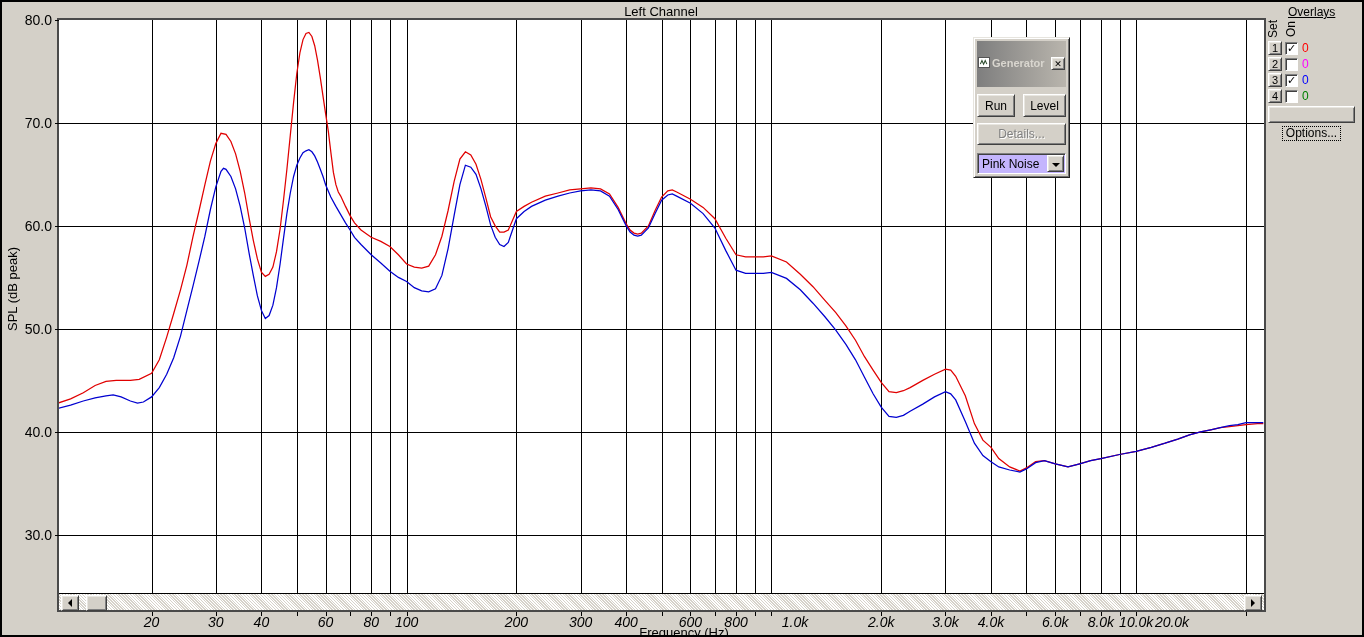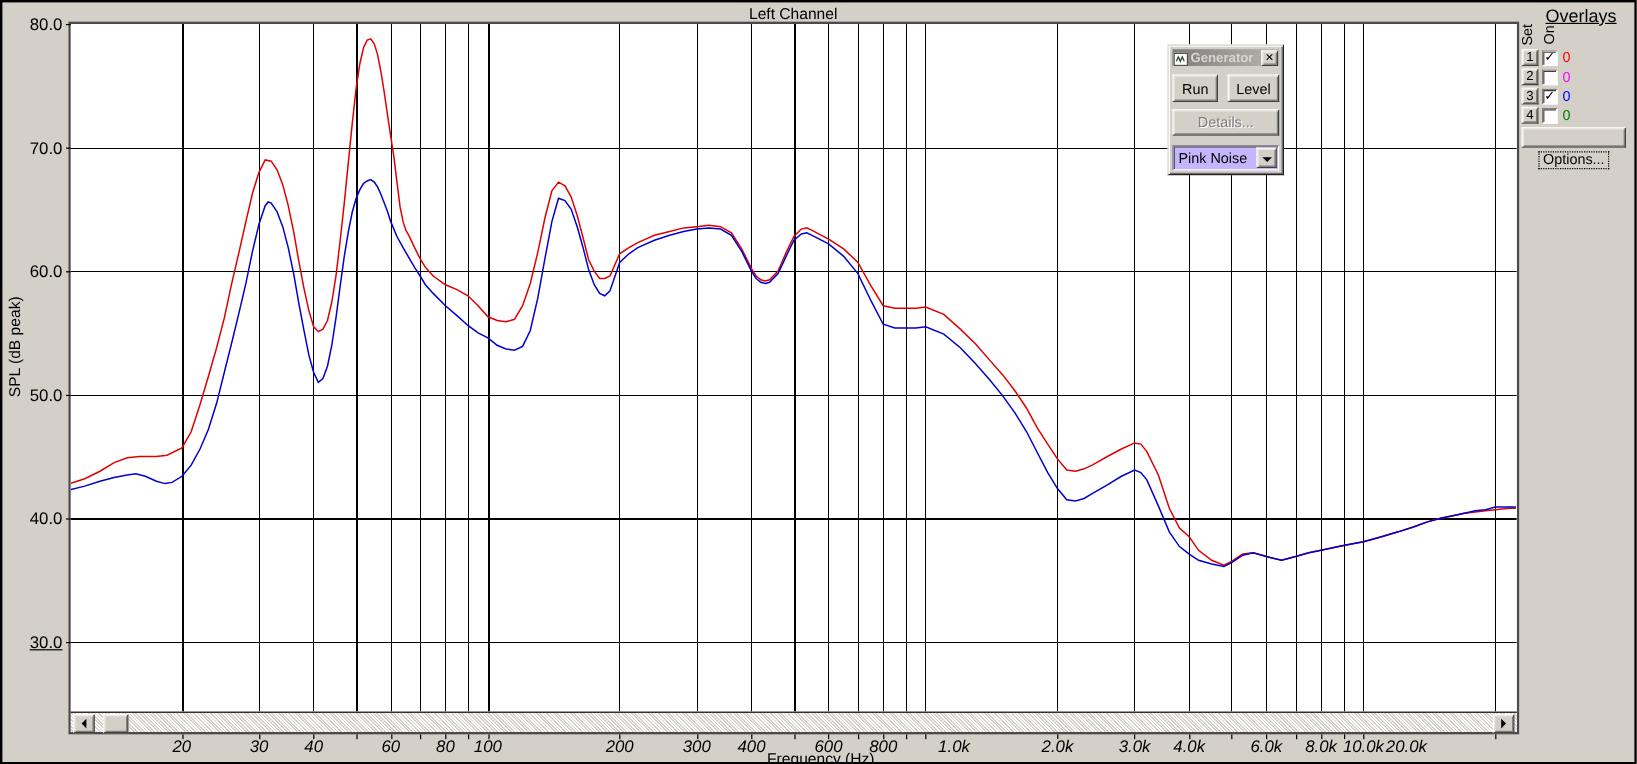--- a/index.html
+++ b/index.html
@@ -29,38 +29,38 @@
   .x-lab{position:absolute;top:612px;transform:translateX(-50%);font-size:14px;white-space:nowrap;font-style:italic;}
   .x-tick{position:absolute;top:610px;width:1px;height:4px;background:#000;}
   .y-lab{position:absolute;left:0;width:50px;text-align:right;font-size:14px;}
   .y-tick{position:absolute;left:53px;width:4px;height:1px;background:#000;}
   #ylabel{left:-40px;top:280px;width:100px;height:14px;text-align:center;font-size:13px;transform:rotate(-90deg);}
   #xlabel{left:682px;top:623px;transform:translateX(-50%);font-size:13px;}
   
   #generator{left:971px;top:35px;width:97px;background:#d4d0c8;padding:3px;box-sizing:border-box;
     border:1px solid;border-color:#e6e4de #202020 #202020 #e6e4de;
     box-shadow:inset 1px 1px 0 #fff,inset -1px -1px 0 #707070;z-index:5;}
-  #gen-titlebar{height:14px;display:flex;align-items:flex-end;gap:2px;padding:0 1px;
+  #gen-titlebar{height:14px;display:flex;align-items:flex-start;gap:2px;padding:16px 1px;
     background:linear-gradient(90deg,#7e7e7e,#b9b5ad);}
   #gen-icon{width:12px;height:11px;background:#fff;border:1px solid #555;box-sizing:border-box;flex:none;display:block;}
   #gen-title{font-size:11px;font-weight:bold;color:#d9d6cf;flex:1;white-space:nowrap;overflow:hidden;}
   .btn{background:#d4d0c8;border:1px solid;border-color:#fff #404040 #404040 #fff;
     box-shadow:inset 1px 1px 0 #e8e6e0,inset -1px -1px 0 #808080;
     font-family:inherit;font-size:12px;color:#000;display:flex;align-items:center;justify-content:center;box-sizing:border-box;}
   #gen-close{width:14px;height:13px;font-size:9px;font-weight:bold;margin-left:auto;}
   #gen-buttons{display:flex;justify-content:space-between;margin-top:7px;}
   #gen-run{width:38px;height:23px;}
   #gen-level{width:43px;height:23px;}
   #gen-details{margin-top:6px;width:100%;height:22px;color:#808080;text-shadow:1px 1px 0 #fff;}
   #gen-combo{margin-top:8px;height:21px;background:#c4b5fd;display:flex;align-items:center;box-sizing:border-box;
     border:1px solid;border-color:#808080 #fff #fff #808080;box-shadow:inset 1px 1px 0 #404040;}
   #gen-combo-text{flex:1;font-size:12px;padding-left:4px;white-space:nowrap;}
   #gen-combo-btn{width:17px;height:17px;flex:none;margin-right:1px;}
   
-  #ov-title{left:1286px;top:3px;font-size:15px;text-decoration:underline;}
+  #ov-title{left:1286px;top:3px;font-size:12px;text-decoration:underline;}
   .rot{width:30px;height:14px;text-align:center;font-size:12px;transform:rotate(-90deg);white-space:nowrap;}
   #ov-set{left:1256px;top:20px;}
   #ov-on{left:1274px;top:20px;}
   #ov-rows{left:1266px;top:39px;}
   .ov-row{position:absolute;left:0;display:flex;align-items:center;height:14px;}
   .ov-num{width:14px;height:14px;font-size:11px;}
   .ov-check{width:13px;height:13px;background:#fff;margin-left:3px;box-sizing:border-box;
     border:1px solid;border-color:#808080 #fff #fff #808080;box-shadow:inset 1px 1px 0 #404040;
     font-size:11px;font-weight:bold;line-height:11px;text-align:center;}
   .ov-val{margin-left:4px;font-size:12px;}
@@ -180,21 +180,21 @@
       <div class="abs y-lab" style="top: 10px;">80.0</div>
       <div class="abs y-tick" style="top: 18px;"></div>
       <div class="abs y-lab" style="top: 112.965px;">70.0</div>
       <div class="abs y-tick" style="top: 121px;"></div>
       <div class="abs y-lab" style="top: 215.93px;">60.0</div>
       <div class="abs y-tick" style="top: 224px;"></div>
       <div class="abs y-lab" style="top: 318.895px;">50.0</div>
       <div class="abs y-tick" style="top: 327px;"></div>
       <div class="abs y-lab" style="top: 421.86px;">40.0</div>
       <div class="abs y-tick" style="top: 430px;"></div>
-      <div class="abs y-lab" style="top: 524.825px; text-decoration: underline;">30.0</div>
+      <div class="abs y-lab" style="top: 524.825px;">30.0</div>
       <div class="abs y-tick" style="top: 533px;"></div>
     </div>
 
   <div class="abs" id="generator">
     <div id="gen-titlebar">
       <svg id="gen-icon" viewBox="0 0 12 11">
           <polyline points="1.5,7.5 3.5,3 5.5,7.5 7.5,3 9.5,7.5" fill="none" stroke="#2e4d2e" stroke-width="1.3"></polyline>
         </svg>
       <span id="gen-title">Generator</span>
       <div class="btn" id="gen-close">✕</div>

